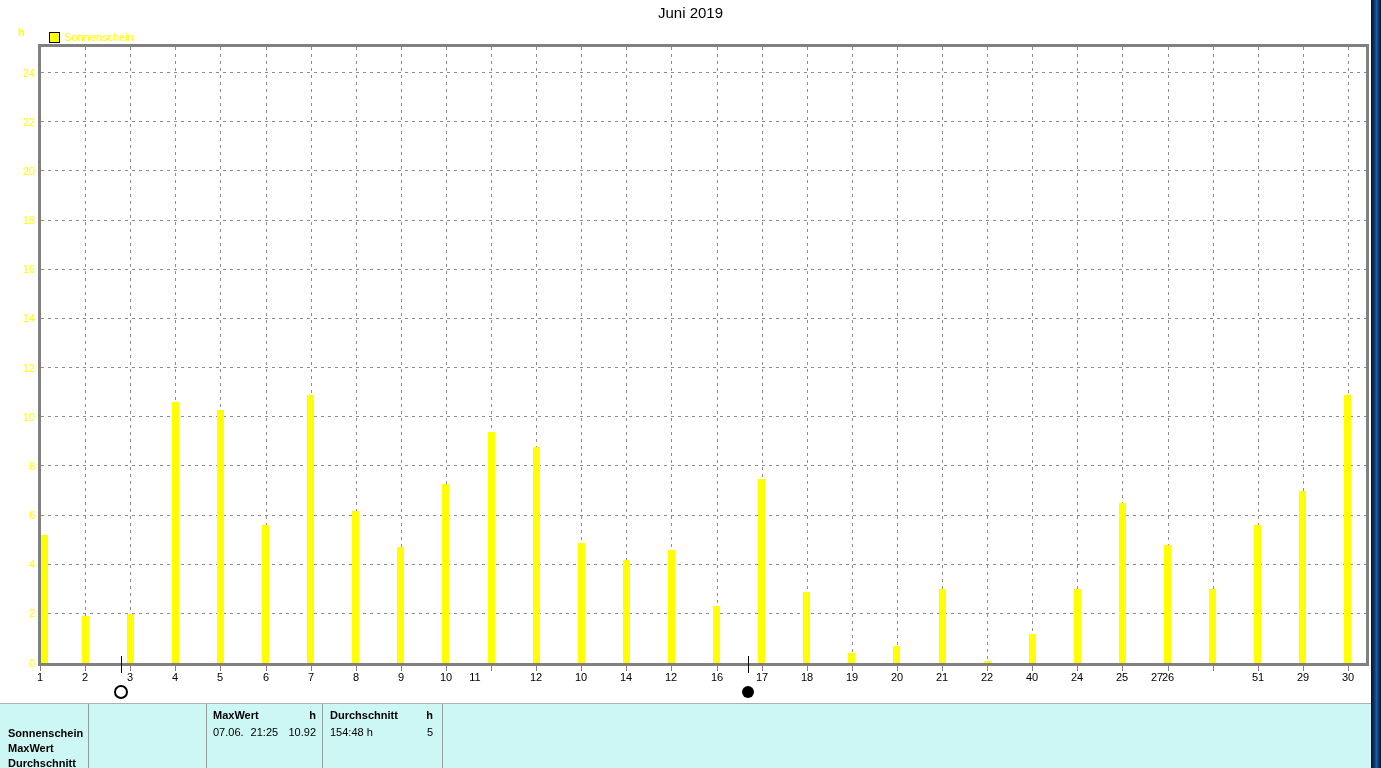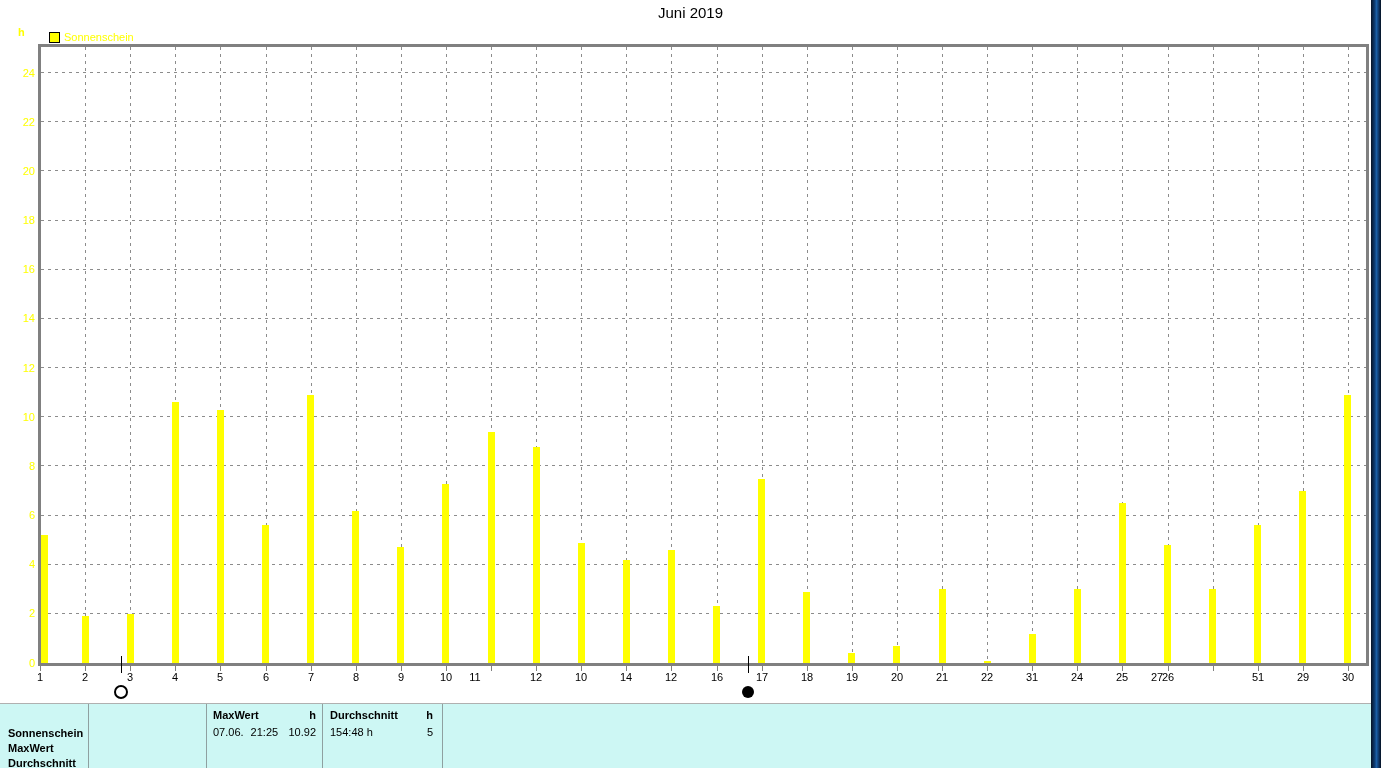--- a/index.html
+++ b/index.html
@@ -223,21 +223,21 @@
     <div class="xlabel" style="left: 766px;">18</div>
     <div class="xtick" style="left: 811px;"></div>
     <div class="xlabel" style="left: 811px;">19</div>
     <div class="xtick" style="left: 856px;"></div>
     <div class="xlabel" style="left: 856px;">20</div>
     <div class="xtick" style="left: 901px;"></div>
     <div class="xlabel" style="left: 901px;">21</div>
     <div class="xtick" style="left: 946px;"></div>
     <div class="xlabel" style="left: 946px;">22</div>
     <div class="xtick" style="left: 991px;"></div>
-    <div class="xlabel" style="left: 991px;">31</div>
+    <div class="xlabel" style="left: 991px;">40</div>
     <div class="xtick" style="left: 1036px;"></div>
     <div class="xlabel" style="left: 1036px;">24</div>
     <div class="xtick" style="left: 1081px;"></div>
     <div class="xlabel" style="left: 1081px;">25</div>
     <div class="xtick" style="left: 1127px;"></div>
     <div class="xlabel" style="left: 1127px;">26</div>
     <div class="xtick" style="left: 1172px;"></div>
     <div class="xlabel" style="left: 1116px;">27</div>
     <div class="xtick" style="left: 1217px;"></div>
     <div class="xlabel" style="left: 1217px;">51</div>

